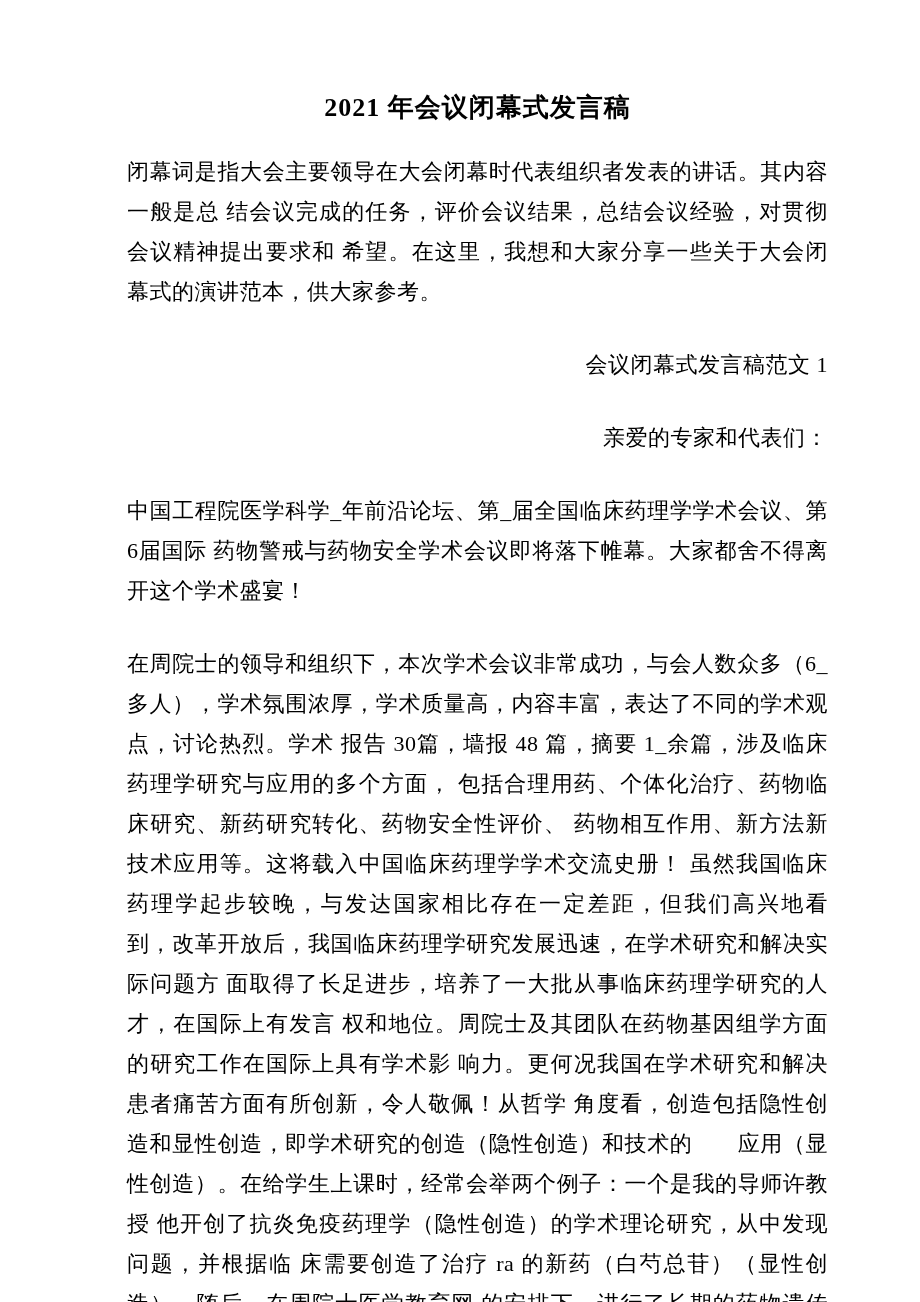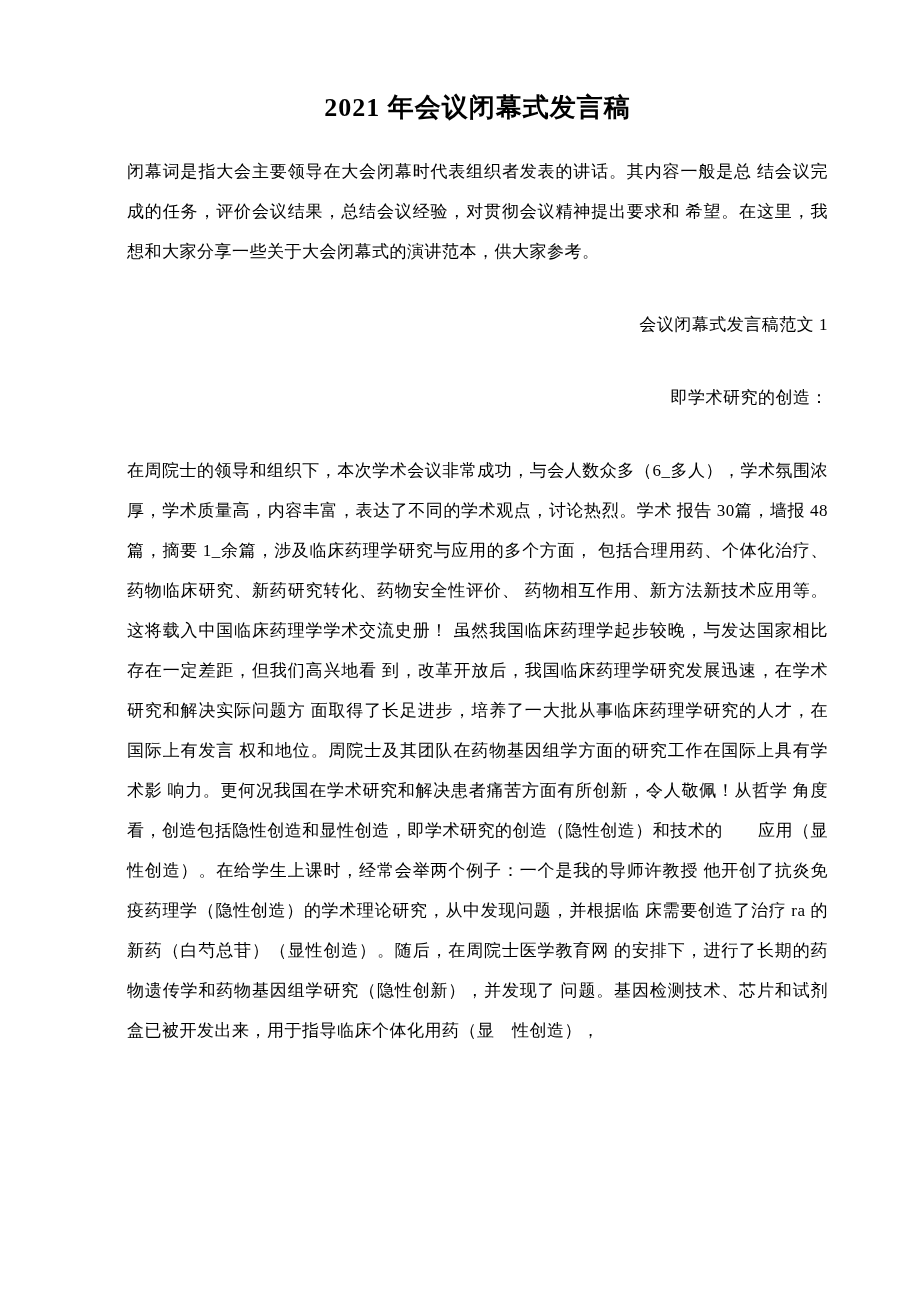--- a/index.html
+++ b/index.html
@@ -24,37 +24,38 @@
   .doc-title {
     margin: 0 0 26px 0;
     font-size: 26px;
     line-height: 36px;
     font-weight: bold;
     text-align: center;
     letter-spacing: 1px;
   }
   .para {
     margin: 0 0 33px 0;
-    font-size: 17px;
+    font-size: 22px;
     line-height: 40px;
     text-align: justify;
     letter-spacing: 0.5px;
     word-break: break-all;
   }
   .para.short {
     text-align: right;
   }
 </style>
 </head>
 <body>
 
 <div class="page">
   <h1 class="doc-title">2021 年会议闭幕式发言稿</h1>
 
   <p class="para">闭幕词是指大会主要领导在大会闭幕时代表组织者发表的讲话。其内容一般是总 结会议完成的任务，评价会议结果，总结会议经验，对贯彻会议精神提出要求和 希望。在这里，我想和大家分享一些关于大会闭幕式的演讲范本，供大家参考。</p>
 
   <p class="para short">会议闭幕式发言稿范文 1</p>
 
-  <p class="para short">即学术研究的创造：</p>
+  <p class="para short">亲爱的专家和代表们：</p>
 
+  <p class="para">中国工程院医学科学_年前沿论坛、第_届全国临床药理学学术会议、第 6届国际 药物警戒与药物安全学术会议即将落下帷幕。大家都舍不得离开这个学术盛宴！</p>
 
   <p class="para">在周院士的领导和组织下，本次学术会议非常成功，与会人数众多（6_多人），学术氛围浓厚，学术质量高，内容丰富，表达了不同的学术观点，讨论热烈。学术 报告 30篇，墙报 48 篇，摘要 1_余篇，涉及临床药理学研究与应用的多个方面， 包括合理用药、个体化治疗、药物临床研究、新药研究转化、药物安全性评价、 药物相互作用、新方法新技术应用等。这将载入中国临床药理学学术交流史册！ 虽然我国临床药理学起步较晚，与发达国家相比存在一定差距，但我们高兴地看 到，改革开放后，我国临床药理学研究发展迅速，在学术研究和解决实际问题方 面取得了长足进步，培养了一大批从事临床药理学研究的人才，在国际上有发言 权和地位。周院士及其团队在药物基因组学方面的研究工作在国际上具有学术影 响力。更何况我国在学术研究和解决患者痛苦方面有所创新，令人敬佩！从哲学 角度看，创造包括隐性创造和显性创造，即学术研究的创造（隐性创造）和技术的　　应用（显性创造）。在给学生上课时，经常会举两个例子：一个是我的导师许教授 他开创了抗炎免疫药理学（隐性创造）的学术理论研究，从中发现问题，并根据临 床需要创造了治疗 ra 的新药（白芍总苷）（显性创造）。随后，在周院士医学教育网 的安排下，进行了长期的药物遗传学和药物基因组学研究（隐性创新），并发现了 问题。基因检测技术、芯片和试剂盒已被开发出来，用于指导临床个体化用药（显　性创造），</p>
 </div>
 
 </body></html>

